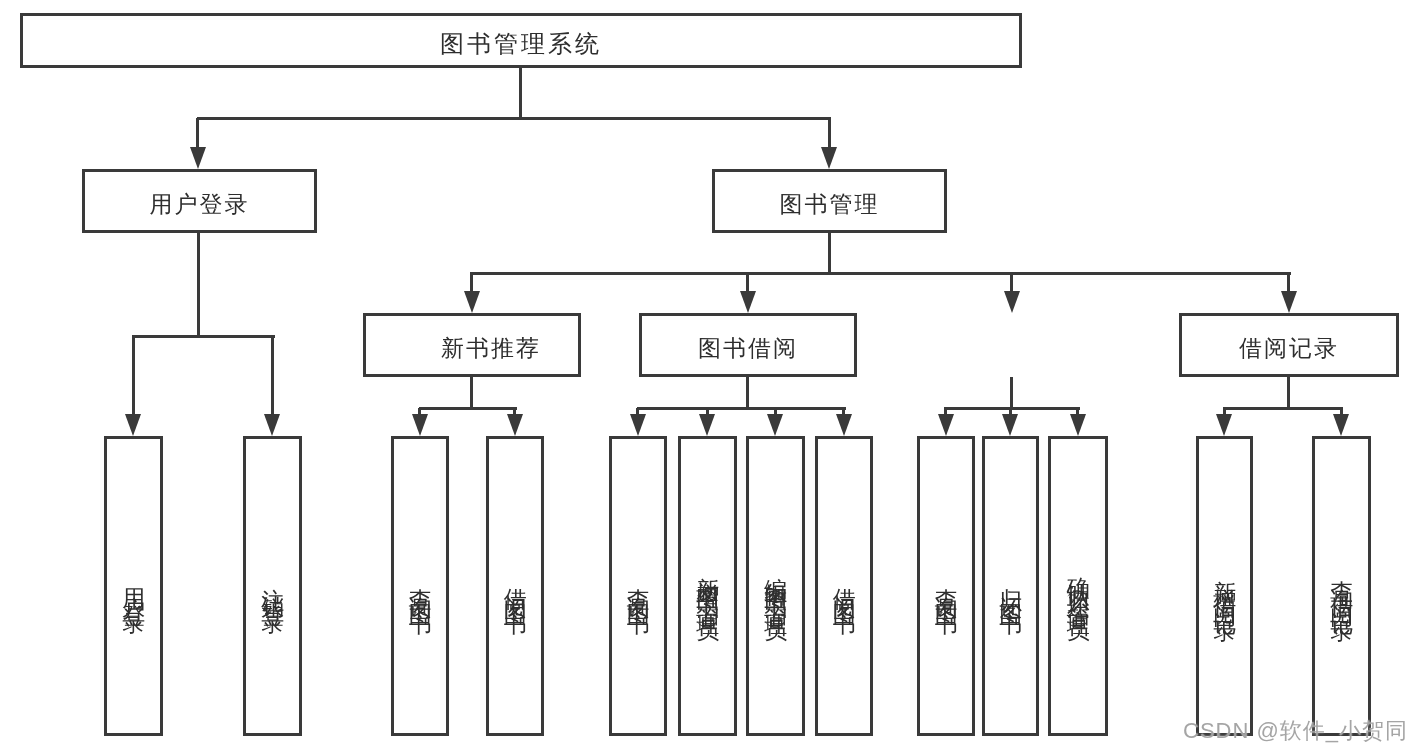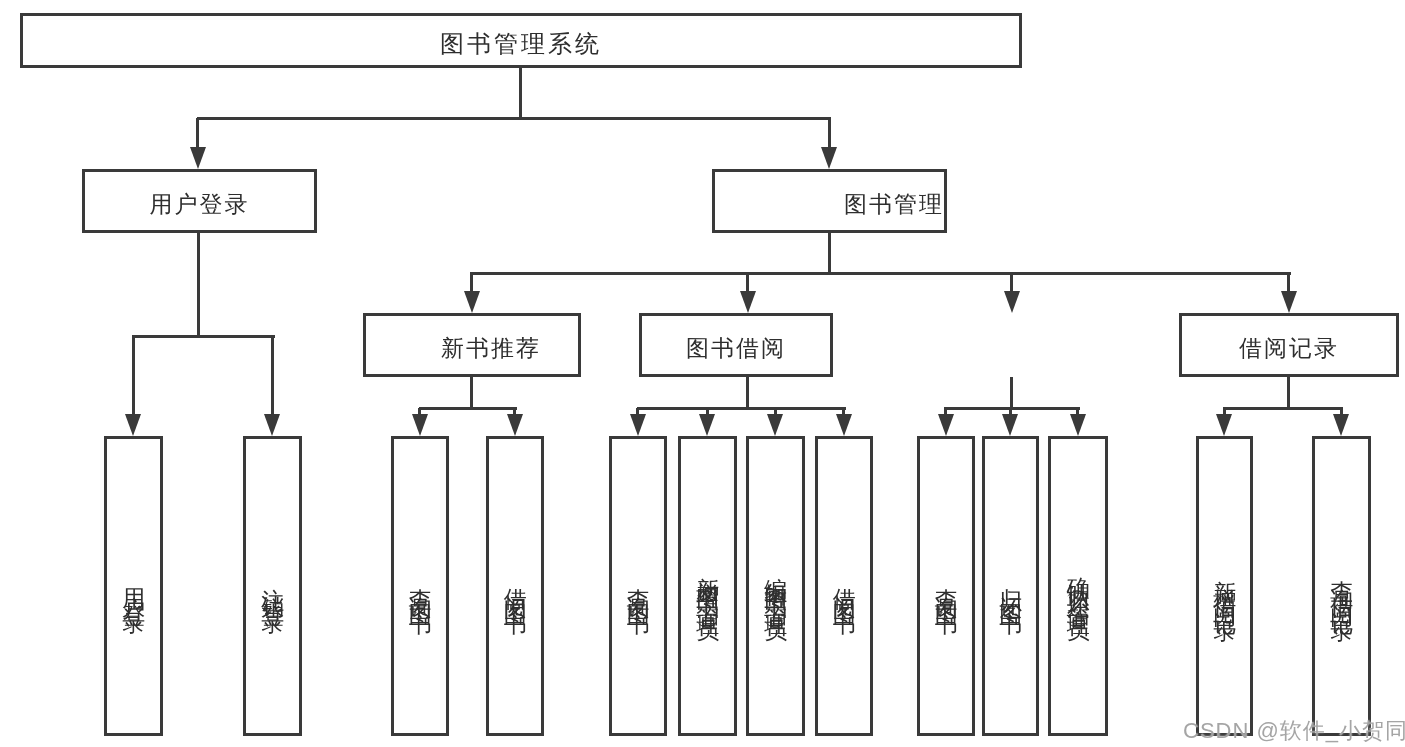--- a/index.html
+++ b/index.html
@@ -73,21 +73,21 @@
   <div class="edge h" style="left:197px; top:117px; width:634px;"></div>
 
   <div class="edge v" style="left:196px; top:118px; height:36px;"></div>
   <div class="arrow" style="left:190px; top:147px;"></div>
   <div class="edge v" style="left:828px; top:118px; height:36px;"></div>
   <div class="arrow" style="left:821px; top:147px;"></div>
 
   <div class="box" style="left:82px; top:169px; width:235px; height:64px;">
     <span class="hlabel">用户登录</span>
   </div>
-  <div class="box" style="left:712px; top:169px; width:235px; height:64px;justify-content:flex-end;">
+  <div class="box" style="left:712px; top:169px; width:235px; height:64px;">
     <span class="hlabel">图书管理</span>
   </div>
 
   <div class="edge v" style="left:197px; top:233px; height:103px;"></div>
   <div class="edge h" style="left:132px; top:335px; width:143px;"></div>
   <div class="edge v" style="left:132px; top:336px; height:84px;"></div>
   <div class="arrow" style="left:125px; top:414px;"></div>
   <div class="edge v" style="left:271px; top:336px; height:84px;"></div>
   <div class="arrow" style="left:264px; top:414px;"></div>
 
@@ -98,21 +98,21 @@
   <div class="edge v" style="left:746px; top:273px; height:22px;"></div>
   <div class="arrow" style="left:740px; top:291px;"></div>
   <div class="edge v" style="left:1010px; top:273px; height:22px;"></div>
   <div class="arrow" style="left:1004px; top:291px;"></div>
   <div class="edge v" style="left:1287px; top:273px; height:22px;"></div>
   <div class="arrow" style="left:1281px; top:291px;"></div>
 
   <div class="box" style="left:363px; top:313px; width:218px; height:64px;padding-left:38px;">
     <span class="hlabel">新书推荐</span>
   </div>
-  <div class="box" style="left:639px; top:313px; width:194px; height:64px;">
+  <div class="box" style="left:639px; top:313px; width:218px; height:64px;">
     <span class="hlabel">图书借阅</span>
   </div>
   <div class="box" style="left:1179px; top:313px; width:220px; height:64px;">
     <span class="hlabel">借阅记录</span>
   </div>
 
   <div class="edge v" style="left:470px; top:377px; height:31px;"></div>
   <div class="edge h" style="left:419px; top:407px; width:98px;"></div>
   <div class="edge v" style="left:418px; top:408px; height:12px;"></div>
   <div class="arrow" style="left:412px; top:414px;"></div>

